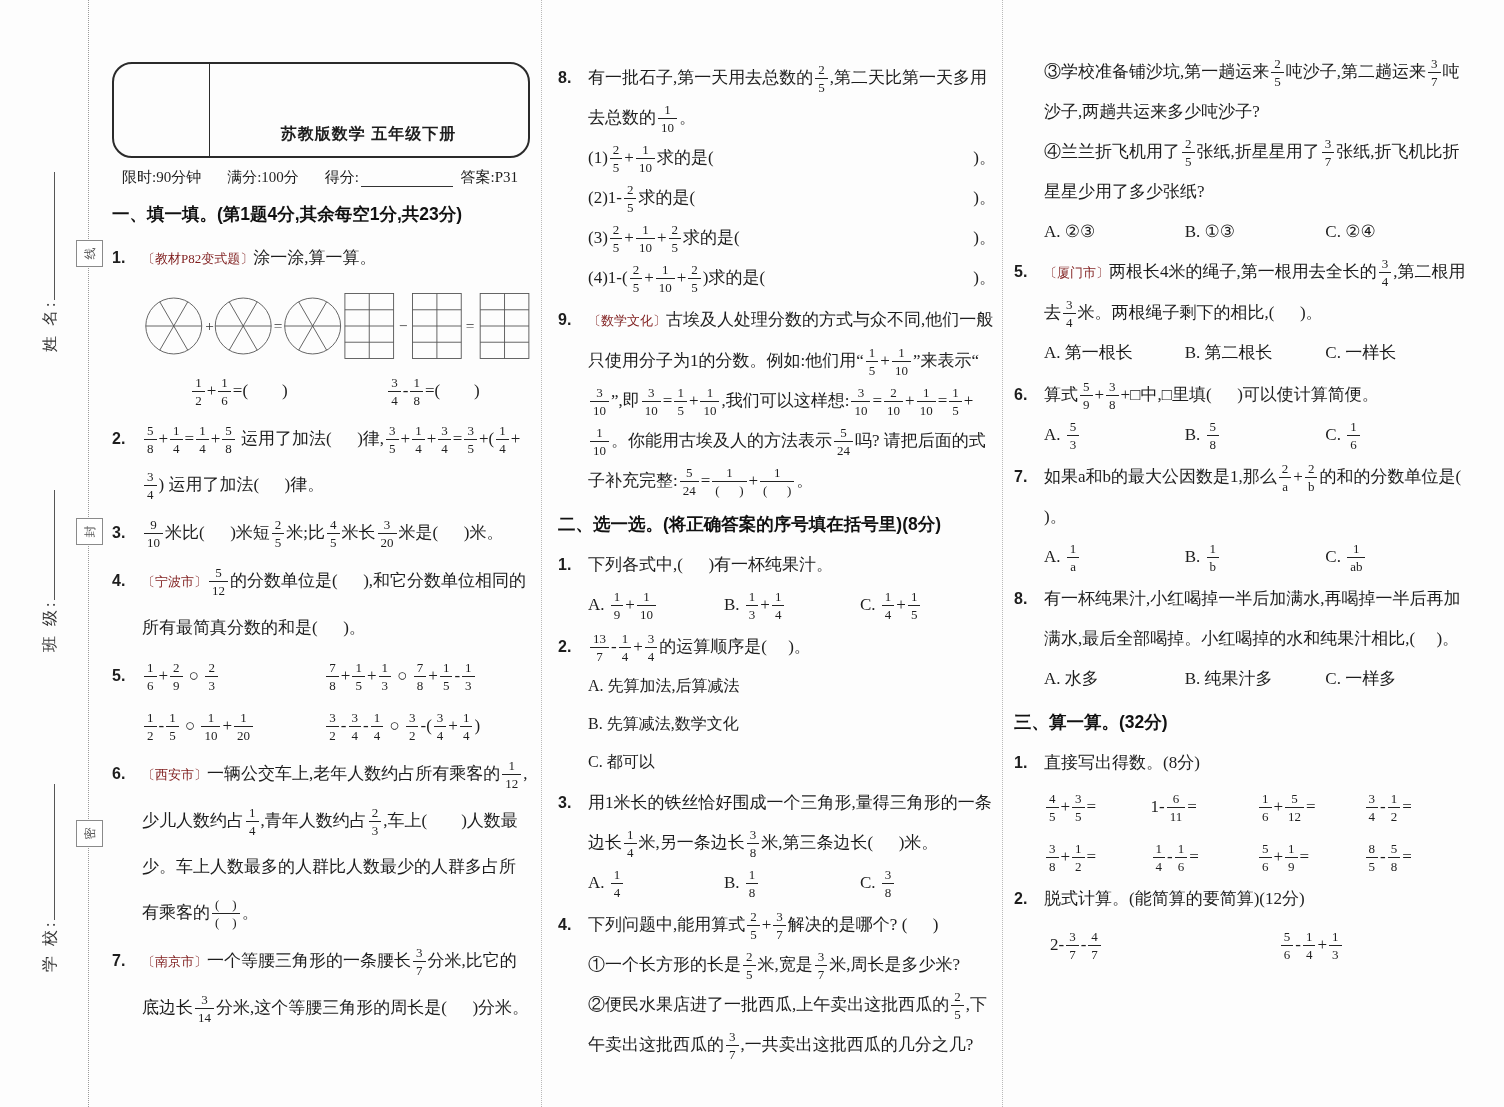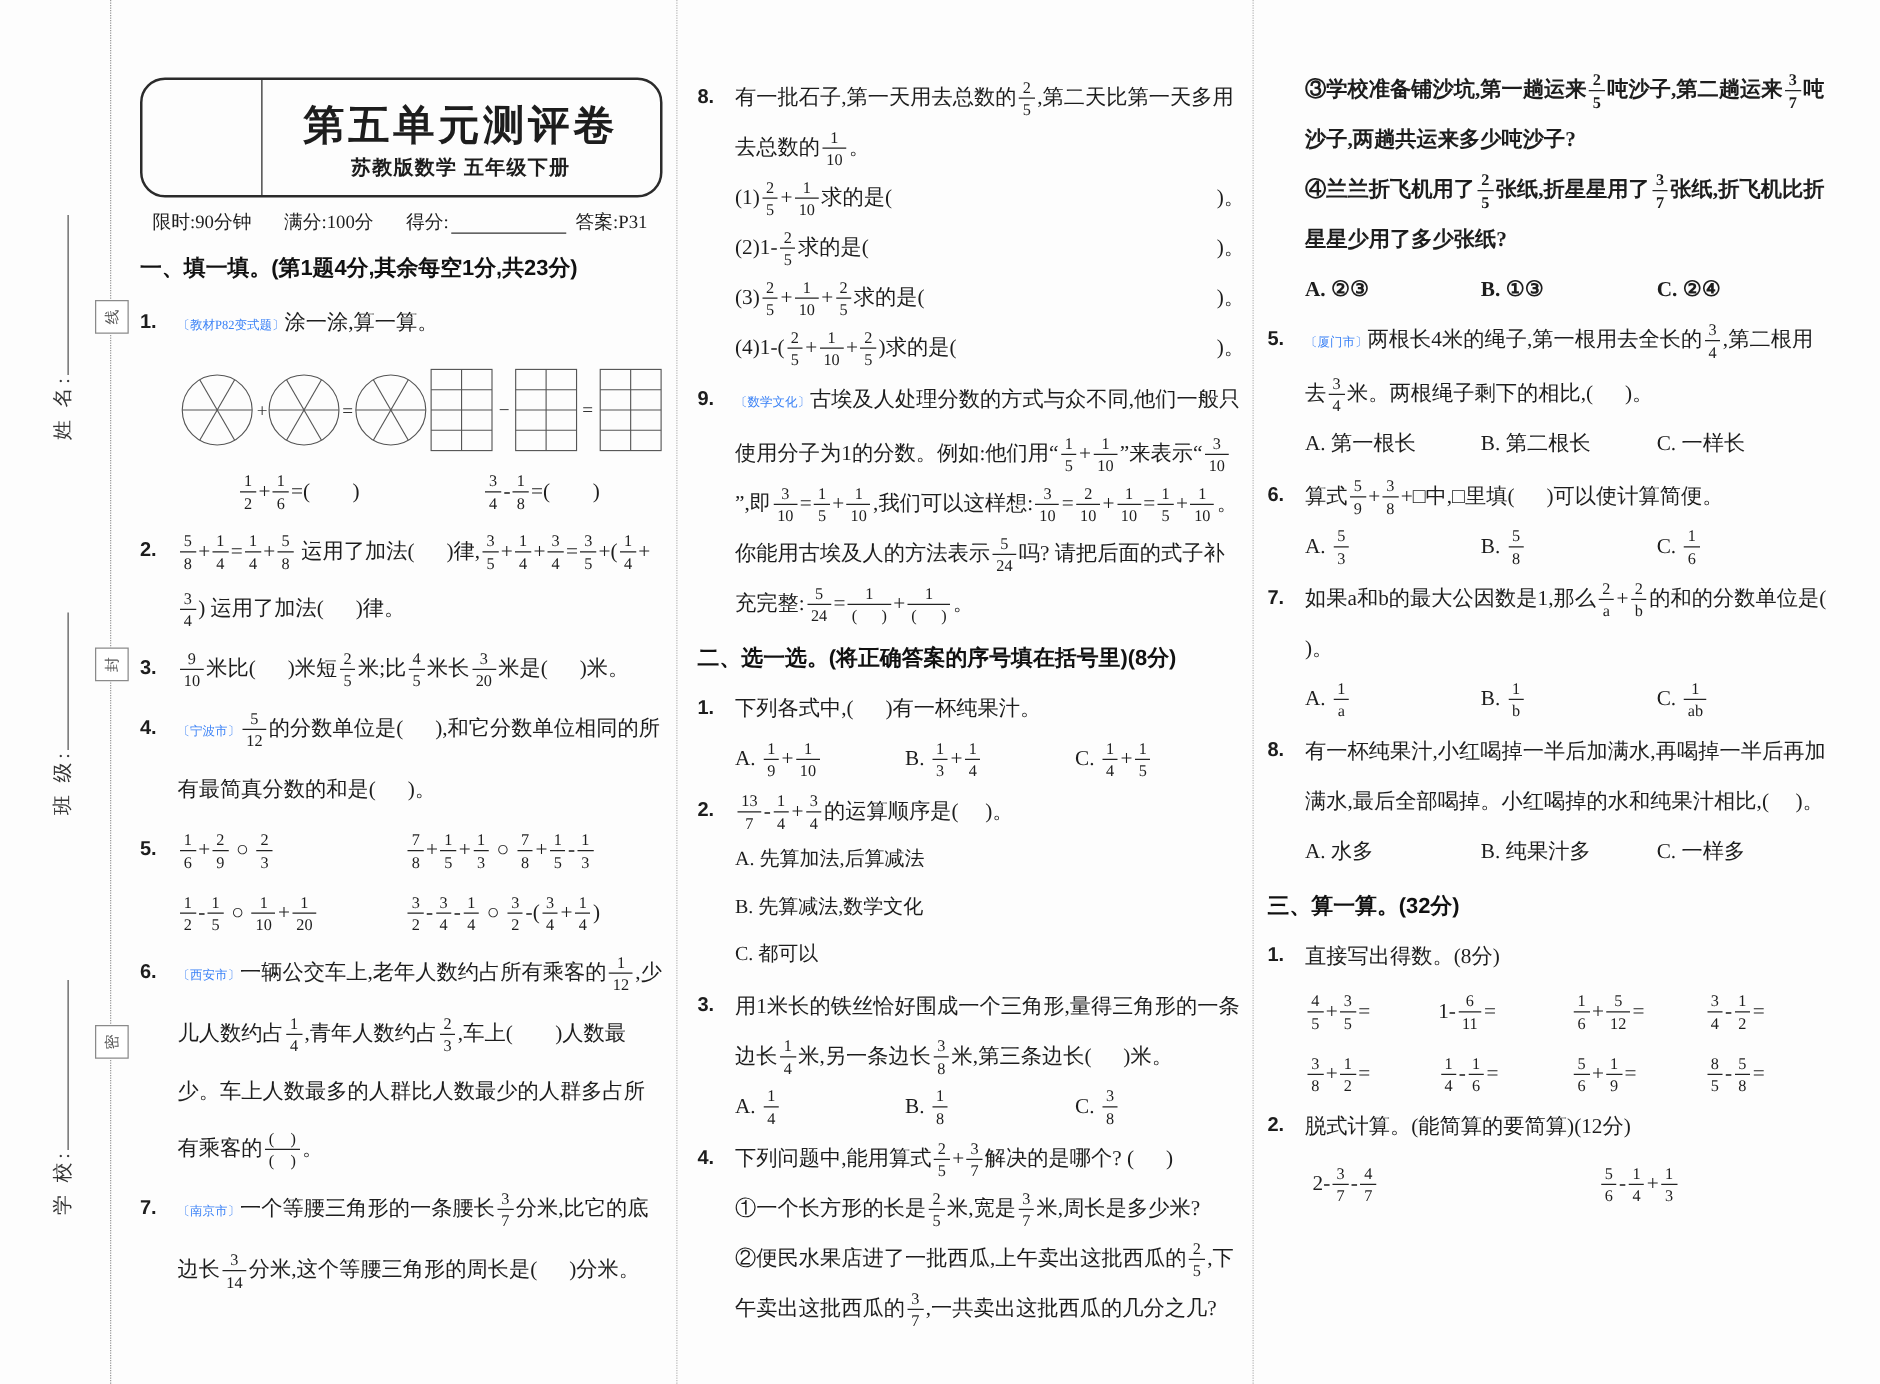--- a/index.html
+++ b/index.html
@@ -21,21 +21,21 @@
   .para{font-size:17px;line-height:46px;}
   .lh40 .para{line-height:40px;}
   .frac{display:inline-block;text-align:center;vertical-align:middle;margin:0 2px;line-height:1;}
   .frac .fn{display:block;font-size:13px;line-height:14px;padding:0 3px 1px;}
   .frac .fd{display:block;font-size:13px;line-height:14px;border-top:1px solid #222;padding:2px 3px 0;}
   .item{display:flex;align-items:flex-start;margin-bottom:2px;}
   .inum{flex:0 0 30px;font-family:"Liberation Sans","DejaVu Sans",sans-serif;font-weight:bold;
         font-size:16px;line-height:46px;}
   .lh40 .inum{line-height:40px;}
   .ibody{flex:1;min-width:0;}
-  .tag{font-size:10px;color:#3b82f6;}
+  .tag{font-size:13px;color:#7f1d1d;}
   .sechead{font-family:"Liberation Sans","DejaVu Sans",sans-serif;font-weight:bold;
            font-size:17.5px;line-height:42px;color:#111;}
   .hbox{border:2px solid #2b2b2b;border-radius:20px;height:92px;position:relative;margin-bottom:10px;}
   .hdiv{position:absolute;left:95px;top:0;bottom:0;border-left:1.5px solid #2b2b2b;}
   .htitle{position:absolute;left:95px;right:0;top:14px;text-align:center;
           font-family:"Liberation Sans","DejaVu Sans",sans-serif;font-weight:bold;font-size:33px;letter-spacing:3px;}
   .hsub{position:absolute;left:95px;right:0;top:60px;text-align:center;
         font-family:"Liberation Sans","DejaVu Sans",sans-serif;font-weight:bold;font-size:16px;letter-spacing:1px;}
   .infoline{display:flex;align-items:flex-end;font-size:15px;margin:0 12px 6px 10px;}
   .infoline .gap{margin-right:26px;}
@@ -45,21 +45,21 @@
   .dformulas{display:flex;margin-top:2px;}
   .dformulas .half{flex:1;text-align:center;}
   .cmp-grid{display:grid;grid-template-columns:47% 53%;row-gap:4px;}
   .opts{display:flex;line-height:44px;}
   .opts .opt{flex:1;}
   .optline{line-height:38px;}
   .qline{display:flex;justify-content:space-between;align-items:baseline;}
   .dw-grid{display:grid;grid-template-columns:1fr 1fr 1fr 1fr;row-gap:10px;column-gap:4px;padding-top:4px;}
   .offgrid{display:grid;grid-template-columns:55% 45%;padding:6px 0 0 6px;}
   svg text{font-family:"Liberation Serif","DejaVu Serif",serif;}
-  .cont{padding-left:30px;font-weight:bold;}
+  .cont{padding-left:30px;}
 </style>
 </head>
 <body>
 
 <div class="margin-rule"></div>
 <div class="vsep" style="left:541px"></div>
 <div class="vsep" style="left:1002px"></div>
 
 <div class="vf" style="top:352px"><span>姓 名:</span><span class="vblank" style="width:128px"></span></div>
 <div class="vf" style="top:652px"><span>班 级:</span><span class="vblank" style="width:110px"></span></div>
@@ -72,21 +72,20 @@
     <span>封</span>
   </div>
 <div class="seal" style="top:820px">
     <span>密</span>
   </div>
 
 <div class="col" style="left:112px;top:62px;width:418px;">
 
   <div class="hbox">
     <div class="hdiv"></div>
-    <div class="htitle">第五单元测评卷</div>
     <div class="hsub">苏教版数学 五年级下册</div>
   </div>
 
   <div class="infoline">
     <span class="gap">限时:90分钟</span>
     <span class="gap">满分:100分</span>
     <span>得分:</span>
     <span class="score-blank"></span>
     <span class="ans">答案:P31</span>
   </div>

